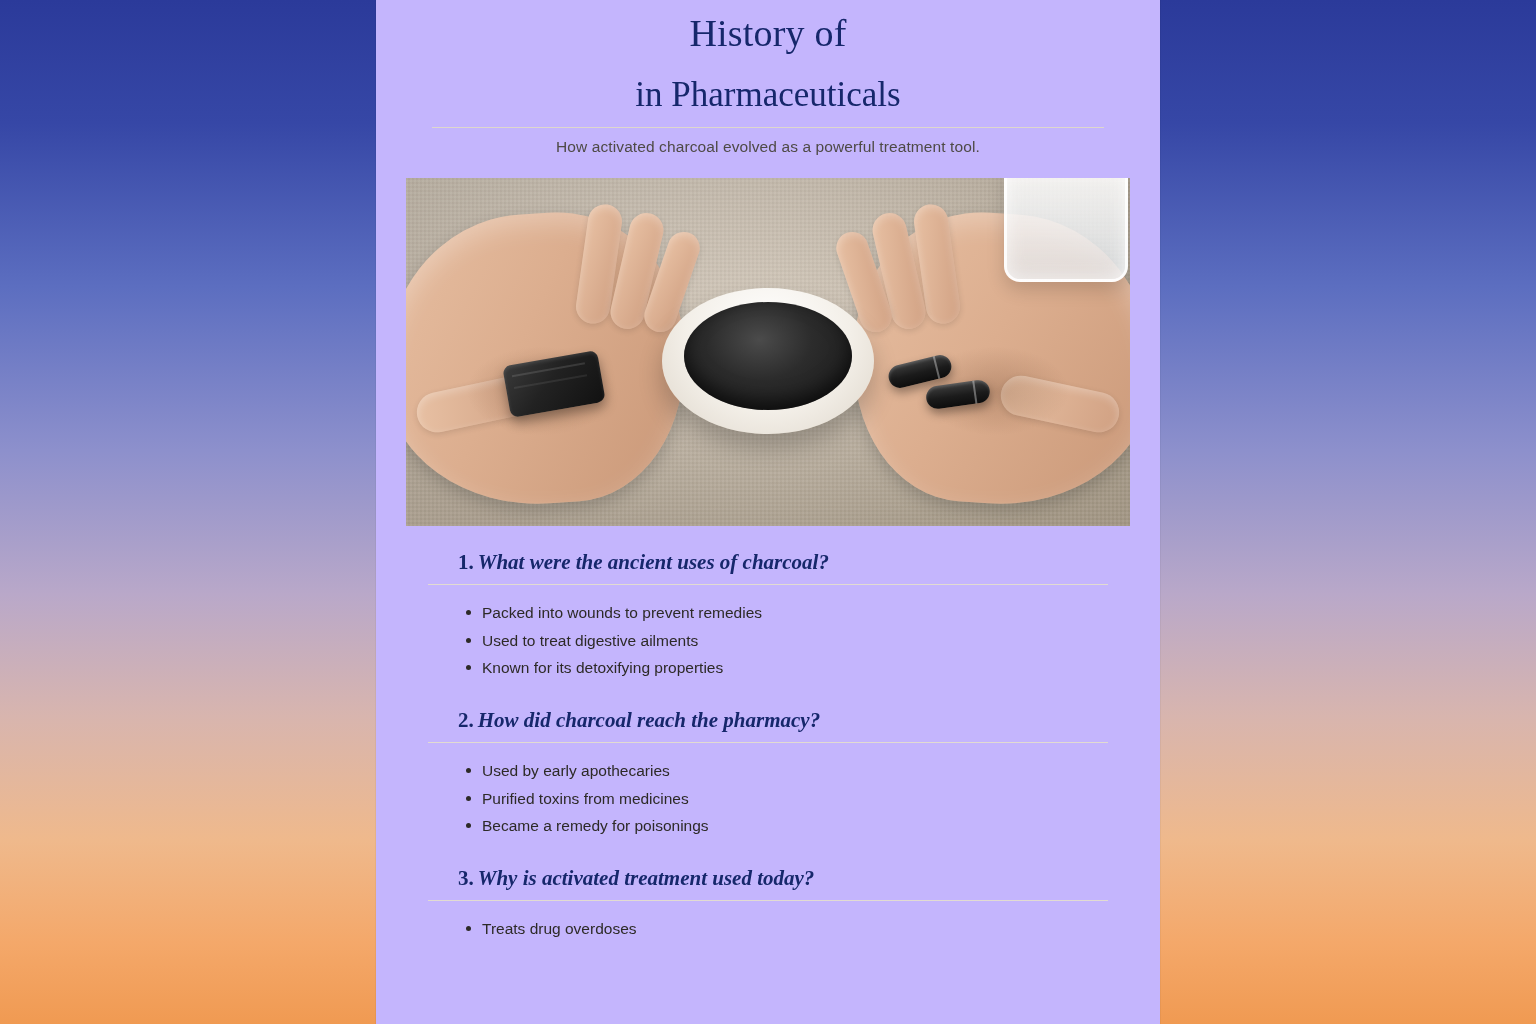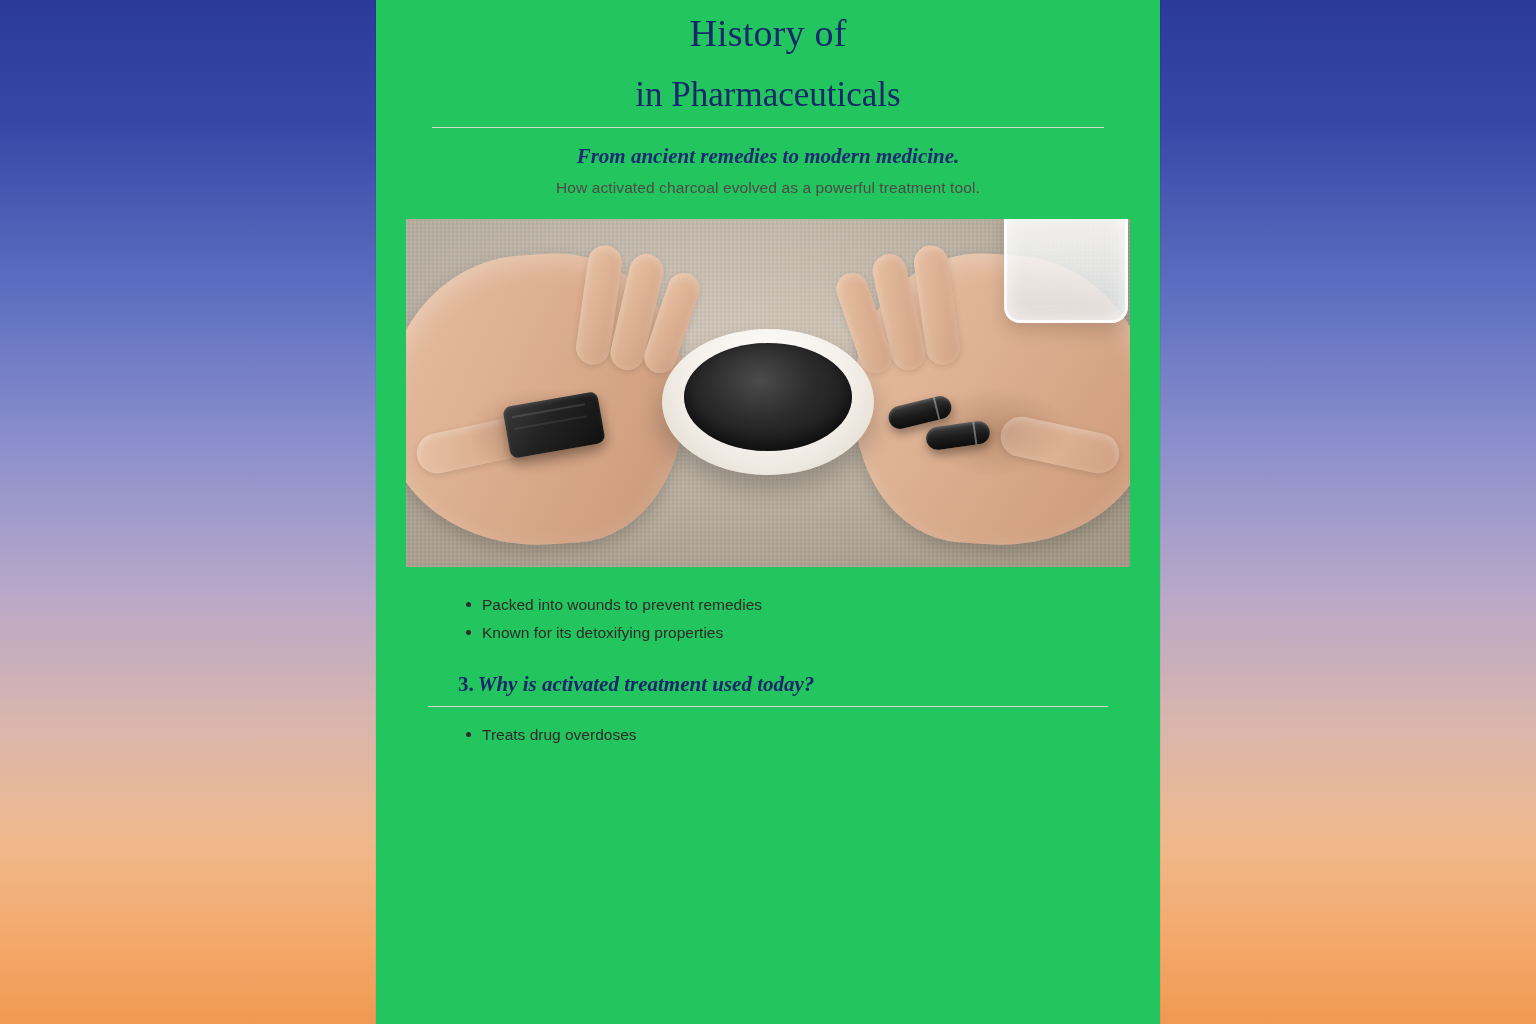--- a/index.html
+++ b/index.html
@@ -22,21 +22,21 @@
         #f4a86a 92%,
         #f09a52 100%);
     position: relative;
   }
   .page {
     position: absolute;
     left: 376px;
     top: 0;
     width: 784px;
     height: 1024px;
-    background: #22c55e;
+    background: #c4b5fd;
     overflow: hidden;
     box-shadow: 0 0 0 1px rgba(0,0,0,0.04);
   }
   .inner {
     padding: 0 30px;
   }
   .title-block {
     text-align: center;
     padding-top: 12px;
   }
@@ -259,21 +259,20 @@
 <body>
 
 <div class="page">
   <div class="inner">
 
     <div class="title-block">
       <div class="t-line1">History of</div>
       <div class="t-line3wrap">
         <div class="t-line3">in Pharmaceuticals</div>
       </div>
-      <div class="subtitle">From ancient remedies to modern medicine.</div>
       <div class="subsubtitle">How activated charcoal evolved as a powerful treatment tool.</div>
     </div>
 
     <div class="hero">
       <div class="cloth"></div>
 
       <div class="hand hand-left"></div>
       <div class="finger" style="left:176px; top:26px; width:34px; height:120px; transform:rotate(8deg);"></div>
       <div class="finger" style="left:214px; top:34px; width:34px; height:118px; transform:rotate(13deg);"></div>
       <div class="finger" style="left:250px; top:52px; width:32px; height:104px; transform:rotate(19deg);"></div>
@@ -293,26 +292,40 @@
       <div class="glass"></div>
 
       <div class="bowl">
         <div class="powder"></div>
       </div>
     </div>
 
     <div class="qa">
 
       <div class="qa-section">
+        <div class="qa-heading">
+          <span class="qa-num">1.</span><span>What were the ancient uses of charcoal?</span>
+        </div>
         <ul class="qa-list">
           <li>Packed into wounds to prevent remedies</li>
+          <li>Used to treat digestive ailments</li>
           <li>Known for its detoxifying properties</li>
         </ul>
       </div>
 
+      <div class="qa-section">
+        <div class="qa-heading">
+          <span class="qa-num">2.</span><span>How did charcoal reach the pharmacy?</span>
+        </div>
+        <ul class="qa-list">
+          <li>Used by early apothecaries</li>
+          <li>Purified toxins from medicines</li>
+          <li>Became a remedy for poisonings</li>
+        </ul>
+      </div>
 
       <div class="qa-section">
         <div class="qa-heading">
           <span class="qa-num">3.</span><span>Why is activated treatment used today?</span>
         </div>
         <ul class="qa-list">
           <li>Treats drug overdoses</li>
 
         </ul>
       </div>

